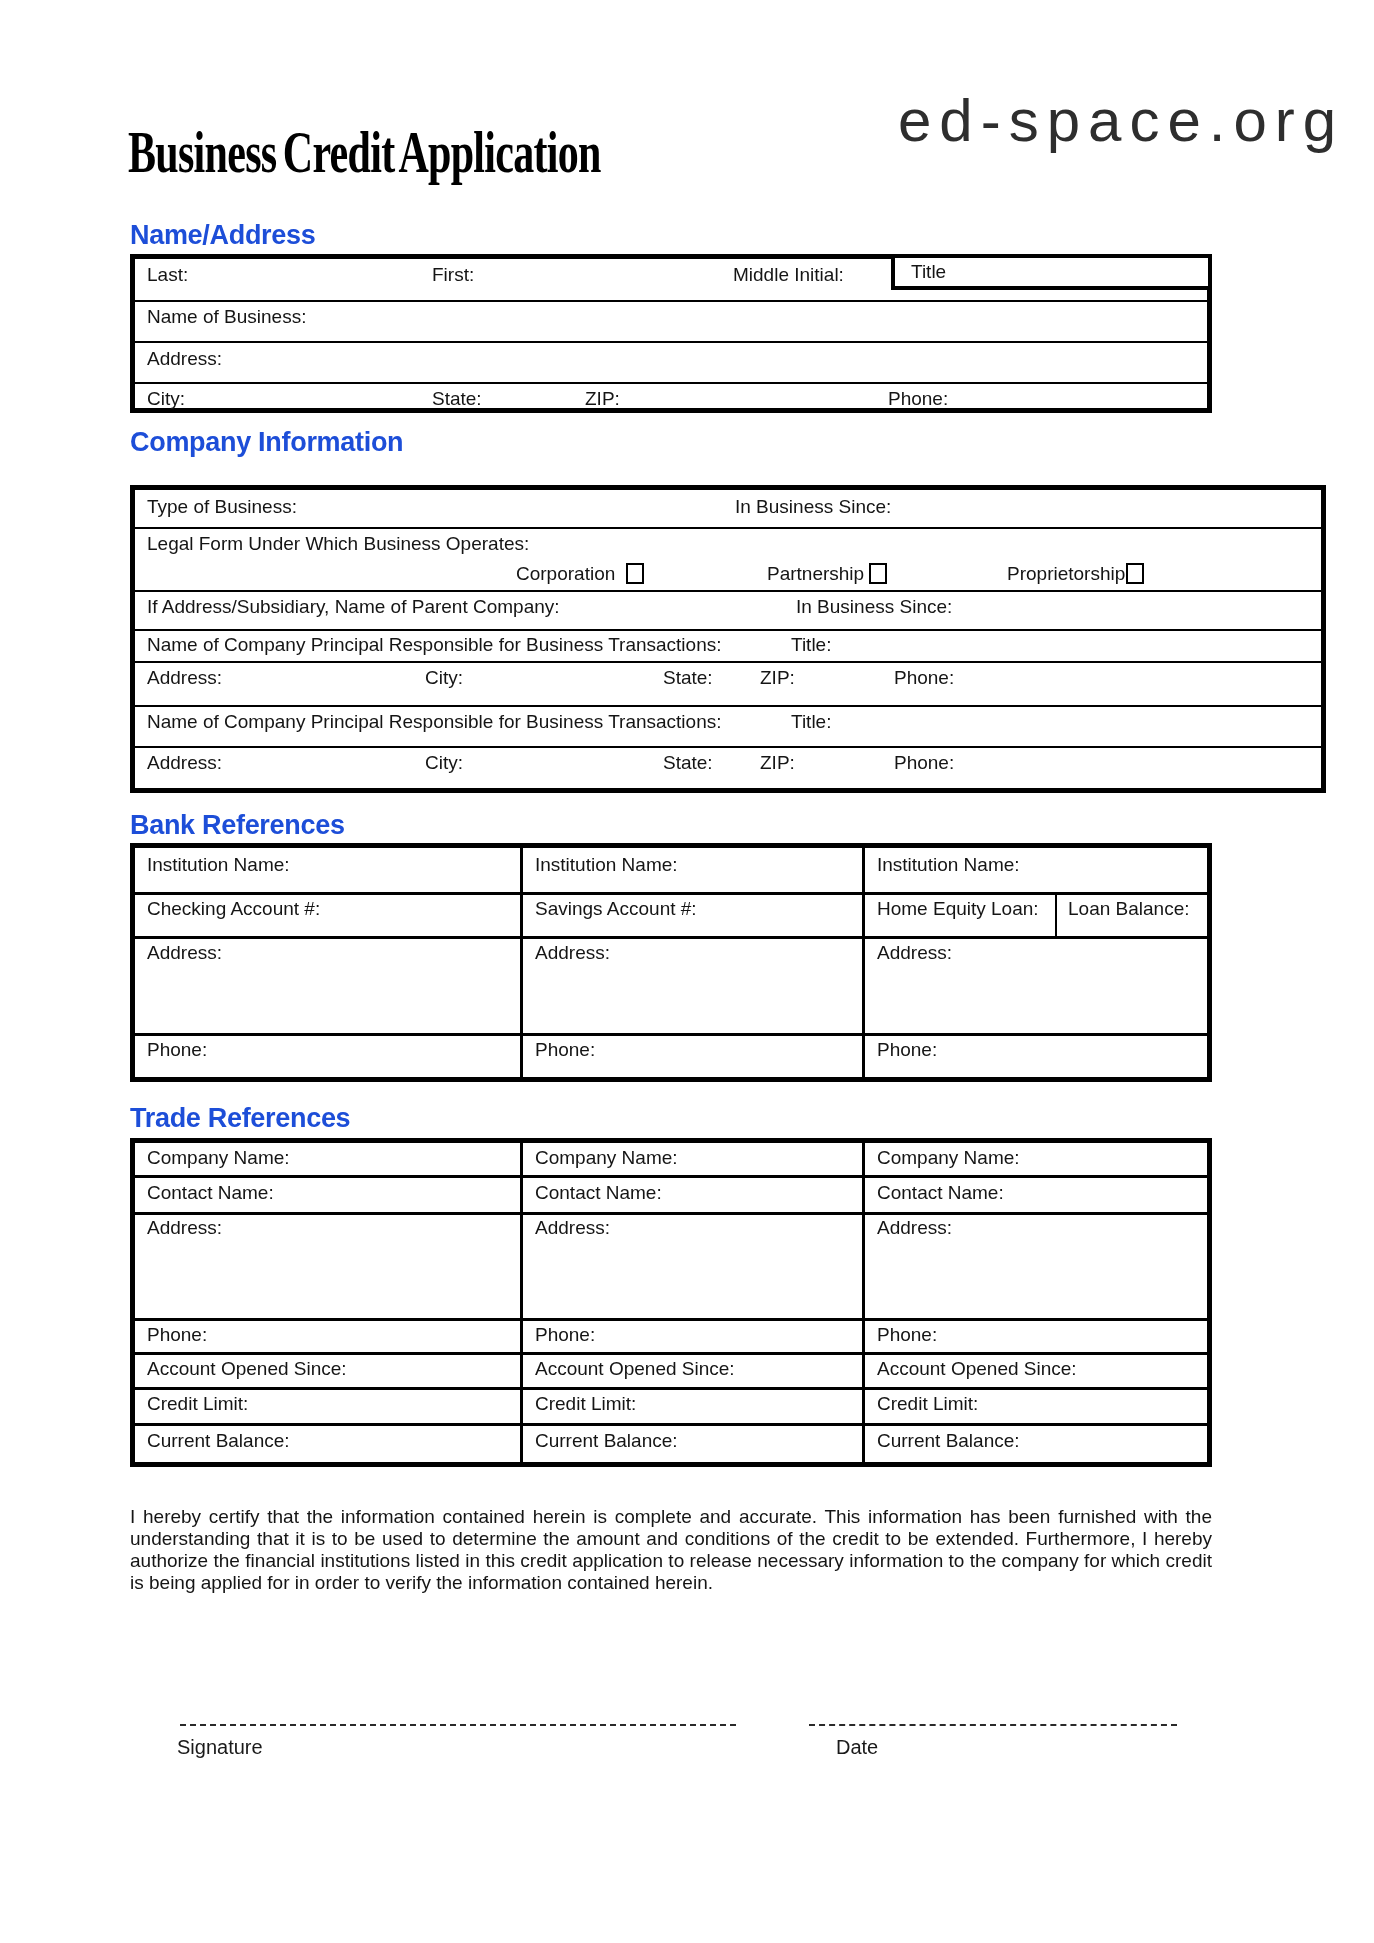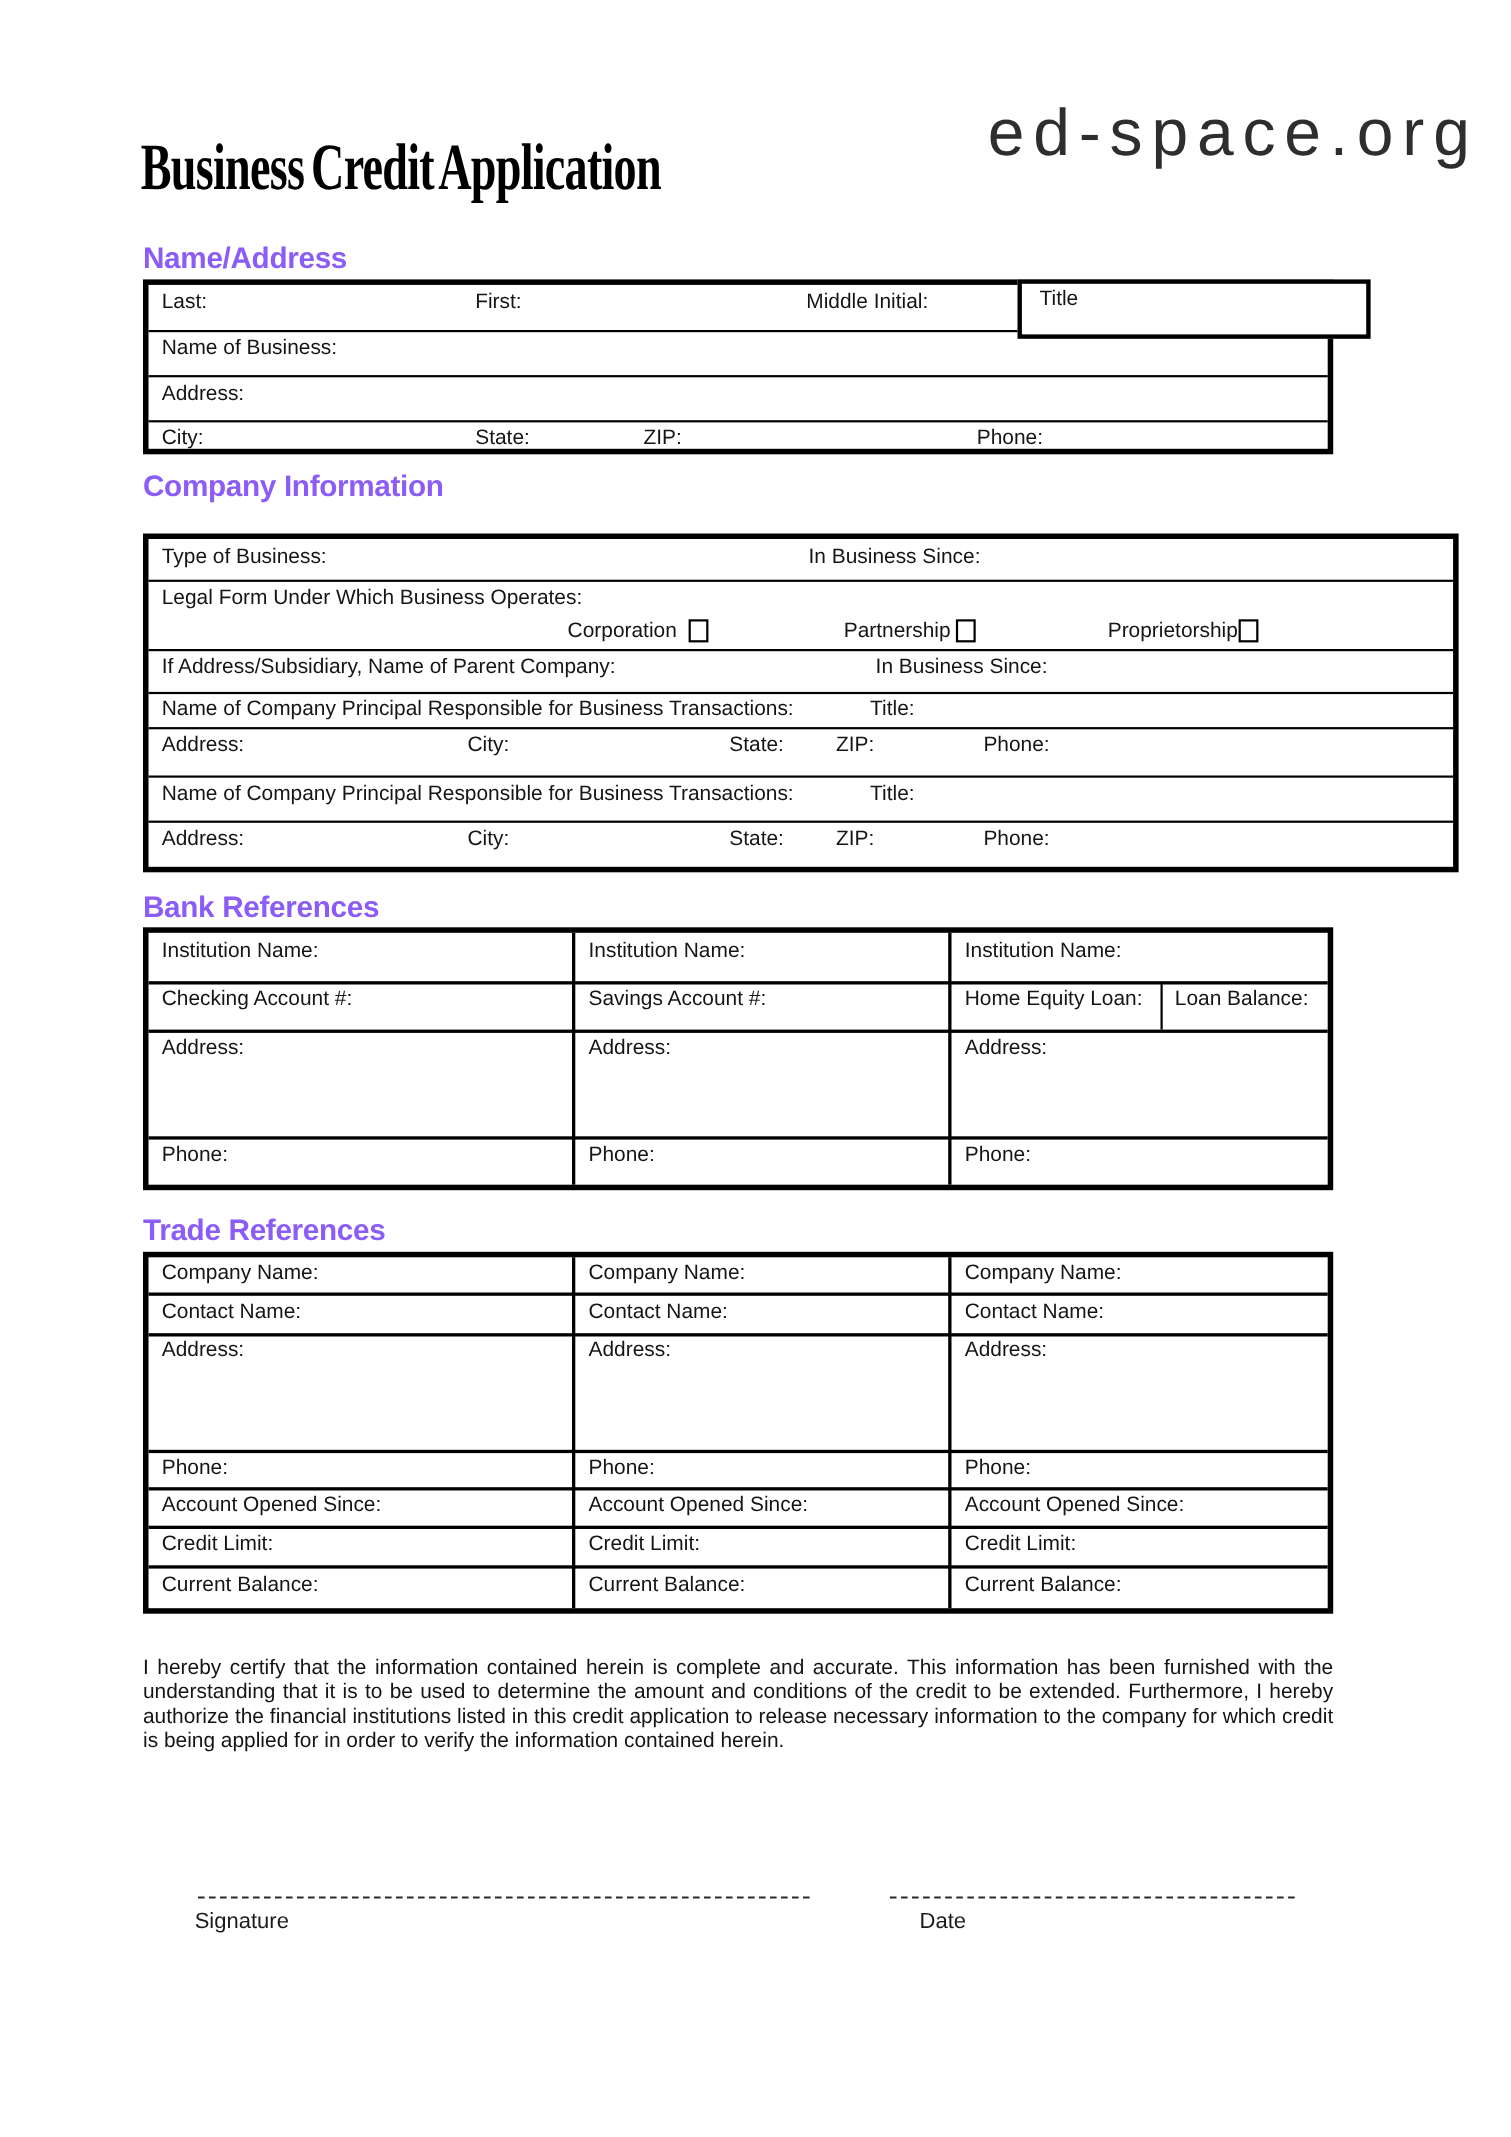--- a/index.html
+++ b/index.html
@@ -3,21 +3,21 @@
 <meta charset="utf-8">
 <style>
   html,body{margin:0;padding:0;background:#e8e8e8;}
   #page{position:relative;width:1374px;height:1943px;background:#ffffff;margin:0 auto;
         font-family:"Liberation Sans",sans-serif;color:#111;overflow:hidden;}
   .logo{position:absolute;left:898px;top:40px;font-family:Liberation Sans, sans-serif;
         font-size:60px;letter-spacing:8px;color:#2e2e2e;white-space:nowrap;margin-top:46px;}
   .doc-title{position:absolute;left:128px;top:118px;font-family:"Liberation Serif",serif;
         font-weight:bold;font-size:60px;white-space:nowrap;transform:scaleX(0.70);
         transform-origin:left top;word-spacing:-5px;letter-spacing:-1px;color:#000;}
-  .sec-h{position:absolute;font-size:27px;font-weight:bold;letter-spacing:-0.3px;color:#8b5cf6;white-space:nowrap;}
+  .sec-h{position:absolute;font-size:27px;font-weight:bold;letter-spacing:-0.3px;color:#1d4ed8;white-space:nowrap;}
   .box{position:absolute;box-sizing:border-box;border:5px solid #000;background:#fff;}
   .hline{position:absolute;left:0;right:0;height:2px;background:#000;}
   .hline3{position:absolute;left:0;right:0;height:3px;background:#000;}
   .vline{position:absolute;top:0;bottom:0;width:3px;background:#000;}
   .lbl{position:absolute;font-size:19px;line-height:1.1;color:#151515;white-space:nowrap;}
   .cb{position:absolute;width:14px;height:17px;border:2px solid #000;background:#fff;}
   .overlay{position:absolute;box-sizing:border-box;border:4px solid #000;background:#fff;}
   .cert{position:absolute;left:130px;top:1487px;width:1082px;font-size:19px;line-height:22px;
         text-align:justify;color:#151515;}
   .dashline{position:absolute;border-top:2px dashed #2a2a2a;height:0;}
@@ -40,21 +40,21 @@
     <span class="lbl" style="left:297px;top:6px;">First:</span>
     <span class="lbl" style="left:598px;top:6px;">Middle Initial:</span>
     <span class="lbl" style="left:12px;top:48px;">Name of Business:</span>
     <span class="lbl" style="left:12px;top:90px;">Address:</span>
     <span class="lbl" style="left:12px;top:130px;">City:</span>
     <span class="lbl" style="left:297px;top:130px;">State:</span>
     <span class="lbl" style="left:450px;top:130px;">ZIP:</span>
     <span class="lbl" style="left:753px;top:130px;">Phone:</span>
   </div>
 
-  <div class="overlay" style="left:925px;top:254px;width:321px;height:54px;text-decoration:underline;">
+  <div class="overlay" style="left:891px;top:254px;width:321px;height:36px;text-decoration:underline;">
     <span class="lbl" style="left:16px;top:4px;">Title</span>
   </div>
 
   <div class="sec-h" style="left:130px;top:427px;">Company Information</div>
   <div class="box" style="left:130px;top:485px;width:1196px;height:308px;">
     <div class="hline" style="top:37px;"></div>
     <div class="hline" style="top:100px;"></div>
     <div class="hline" style="top:139px;"></div>
     <div class="hline" style="top:171px;"></div>
     <div class="hline" style="top:215px;"></div>

